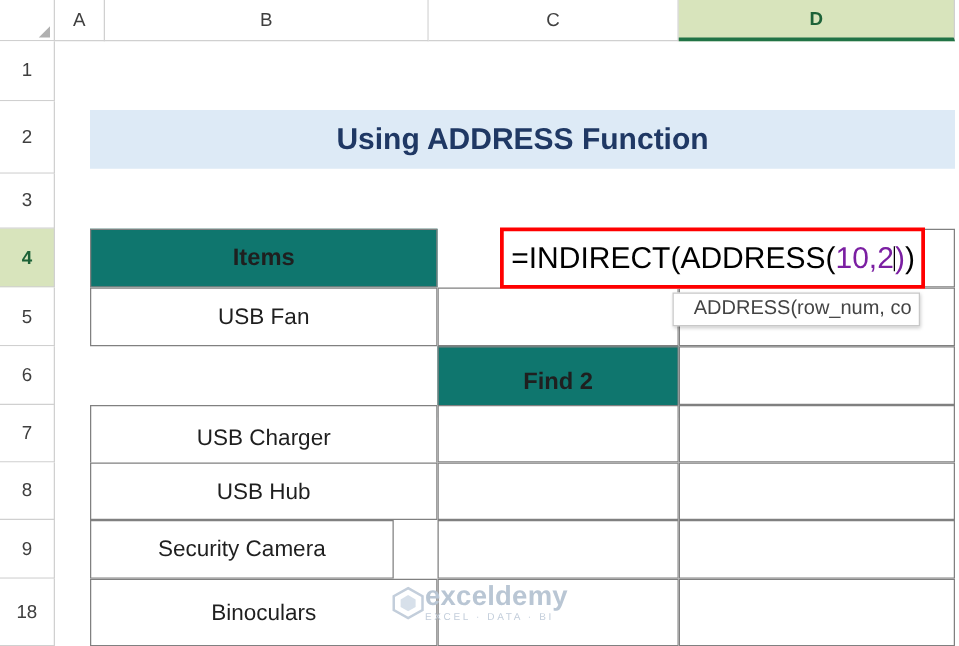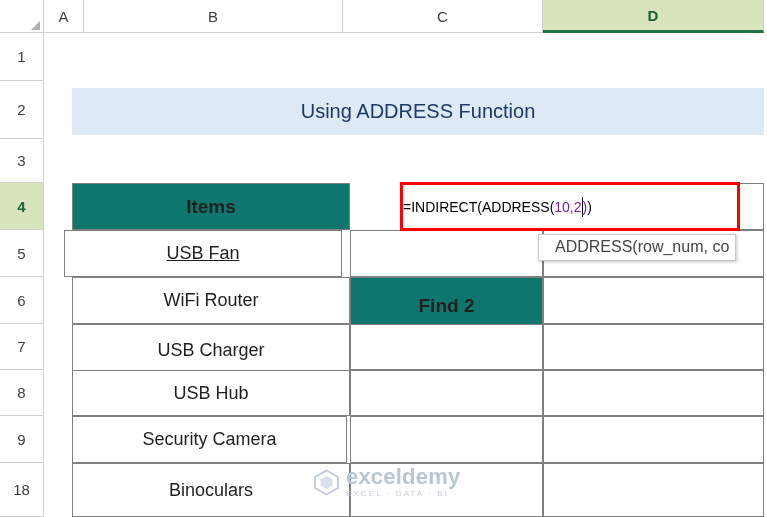--- a/index.html
+++ b/index.html
@@ -100,22 +100,22 @@
     align-items: center;
     font-size: 17px;
     color: #1f1f1f;
   }
   .bordered {
     border: 1px solid #808080;
   }
   .title-banner {
     background: #ddeaf6;
     color: #1f3864;
-    font-weight: normal;
-    font-size: 20px;
+    font-weight: bold;
+    font-size: 24px;
     justify-content: center;
     border: none;
   }
   .hdr-green {
     background: #0f766e;
     font-weight: bold;
     font-size: 19px;
     justify-content: center;
   }
   .plain-white {
@@ -125,21 +125,22 @@
   }
 
   
   .active-cell {
     position: absolute;
     box-sizing: border-box;
     background: #ffffff;
     border: 3px solid #ff0000;
     display: flex;
     align-items: center;
-    font-size: 14px;
+    padding-left: 6px;
+    font-size: 24px;
     color: #000000;
     z-index: 12;
     white-space: nowrap;
   }
   .formula-seg { white-space: pre; }
   .paren-open-1 { color: #7b1fa2; }
   .caret {
     display: inline-block;
     width: 1px;
     height: 20px;
@@ -161,21 +162,21 @@
     z-index: 15;
     font-family: "Liberation Sans", sans-serif;
   }
 
   
   .watermark {
     position: absolute;
     z-index: 14;
     display: flex;
     align-items: center;
-    gap: 6px;
+    gap: 0;
     pointer-events: none;
   }
   .wm-logo {
     width: 27px;
     height: 27px;
     position: relative;
   }
   .wm-text {
     display: flex;
     flex-direction: column;
@@ -218,37 +219,36 @@
   <div class="row-head" style="top:324px; height:46px;">7</div>
   <div class="row-head" style="top:370px; height:46px;">8</div>
   <div class="row-head" style="top:416px; height:47px;">9</div>
   <div class="row-head" style="top:463px; height:54px;">18</div>
 
   <div class="cell title-banner" style="left:72px; top:88px; width:692px; height:47px;">Using ADDRESS Function</div>
 
   <div class="cell bordered hdr-green" style="left:72px; top:183px; width:278px; height:47px;">Items</div>
   <div class="cell bordered plain-white" style="left:543px; top:183px; width:221px; height:47px;"></div>
 
-  <div class="cell bordered plain-white" style="left:64px; top:230px; width:278px; height:47px;text-decoration:underline;">USB Fan</div>
+  <div class="cell bordered plain-white" style="left:72px; top:230px; width:278px; height:47px;">USB Fan</div>
   <div class="cell bordered plain-white" style="left:350px; top:230px; width:193px; height:47px;"></div>
   <div class="cell bordered plain-white" style="left:543px; top:230px; width:221px; height:47px;"></div>
 
-  <div class="cell bordered plain-white" style="left:72px; top:277px; width:278px; height:47px;">WiFi Router</div>
   <div class="cell bordered hdr-green" style="left:350px; top:277px; width:193px; height:57px;">Find 2</div>
   <div class="cell bordered plain-white" style="left:543px; top:277px; width:221px; height:47px;"></div>
 
   <div class="cell bordered plain-white" style="left:72px; top:324px; width:278px; height:52px;">USB Charger</div>
   <div class="cell bordered plain-white" style="left:350px; top:324px; width:193px; height:46px;"></div>
   <div class="cell bordered plain-white" style="left:543px; top:324px; width:221px; height:46px;"></div>
 
   <div class="cell bordered plain-white" style="left:72px; top:370px; width:278px; height:46px;">USB Hub</div>
   <div class="cell bordered plain-white" style="left:350px; top:370px; width:193px; height:46px;"></div>
   <div class="cell bordered plain-white" style="left:543px; top:370px; width:221px; height:46px;"></div>
 
-  <div class="cell bordered plain-white" style="left:72px; top:416px; width:275px; height:47px;">Security Camera</div>
+  <div class="cell bordered plain-white" style="left:72px; top:416px; width:243px; height:47px;">Security Camera</div>
   <div class="cell bordered plain-white" style="left:350px; top:416px; width:193px; height:47px;"></div>
   <div class="cell bordered plain-white" style="left:543px; top:416px; width:221px; height:47px;"></div>
 
   <div class="cell bordered plain-white" style="left:72px; top:463px; width:278px; height:54px;">Binoculars</div>
   <div class="cell bordered plain-white" style="left:350px; top:463px; width:193px; height:54px;"></div>
   <div class="cell bordered plain-white" style="left:543px; top:463px; width:221px; height:54px;"></div>
 
   <div class="active-cell" style="left:400px; top:182px; width:340px; height:49px;">
     <span class="formula-seg">=INDIRECT(ADDRESS(</span>
       <span class="formula-seg paren-open-1">10,2</span>

